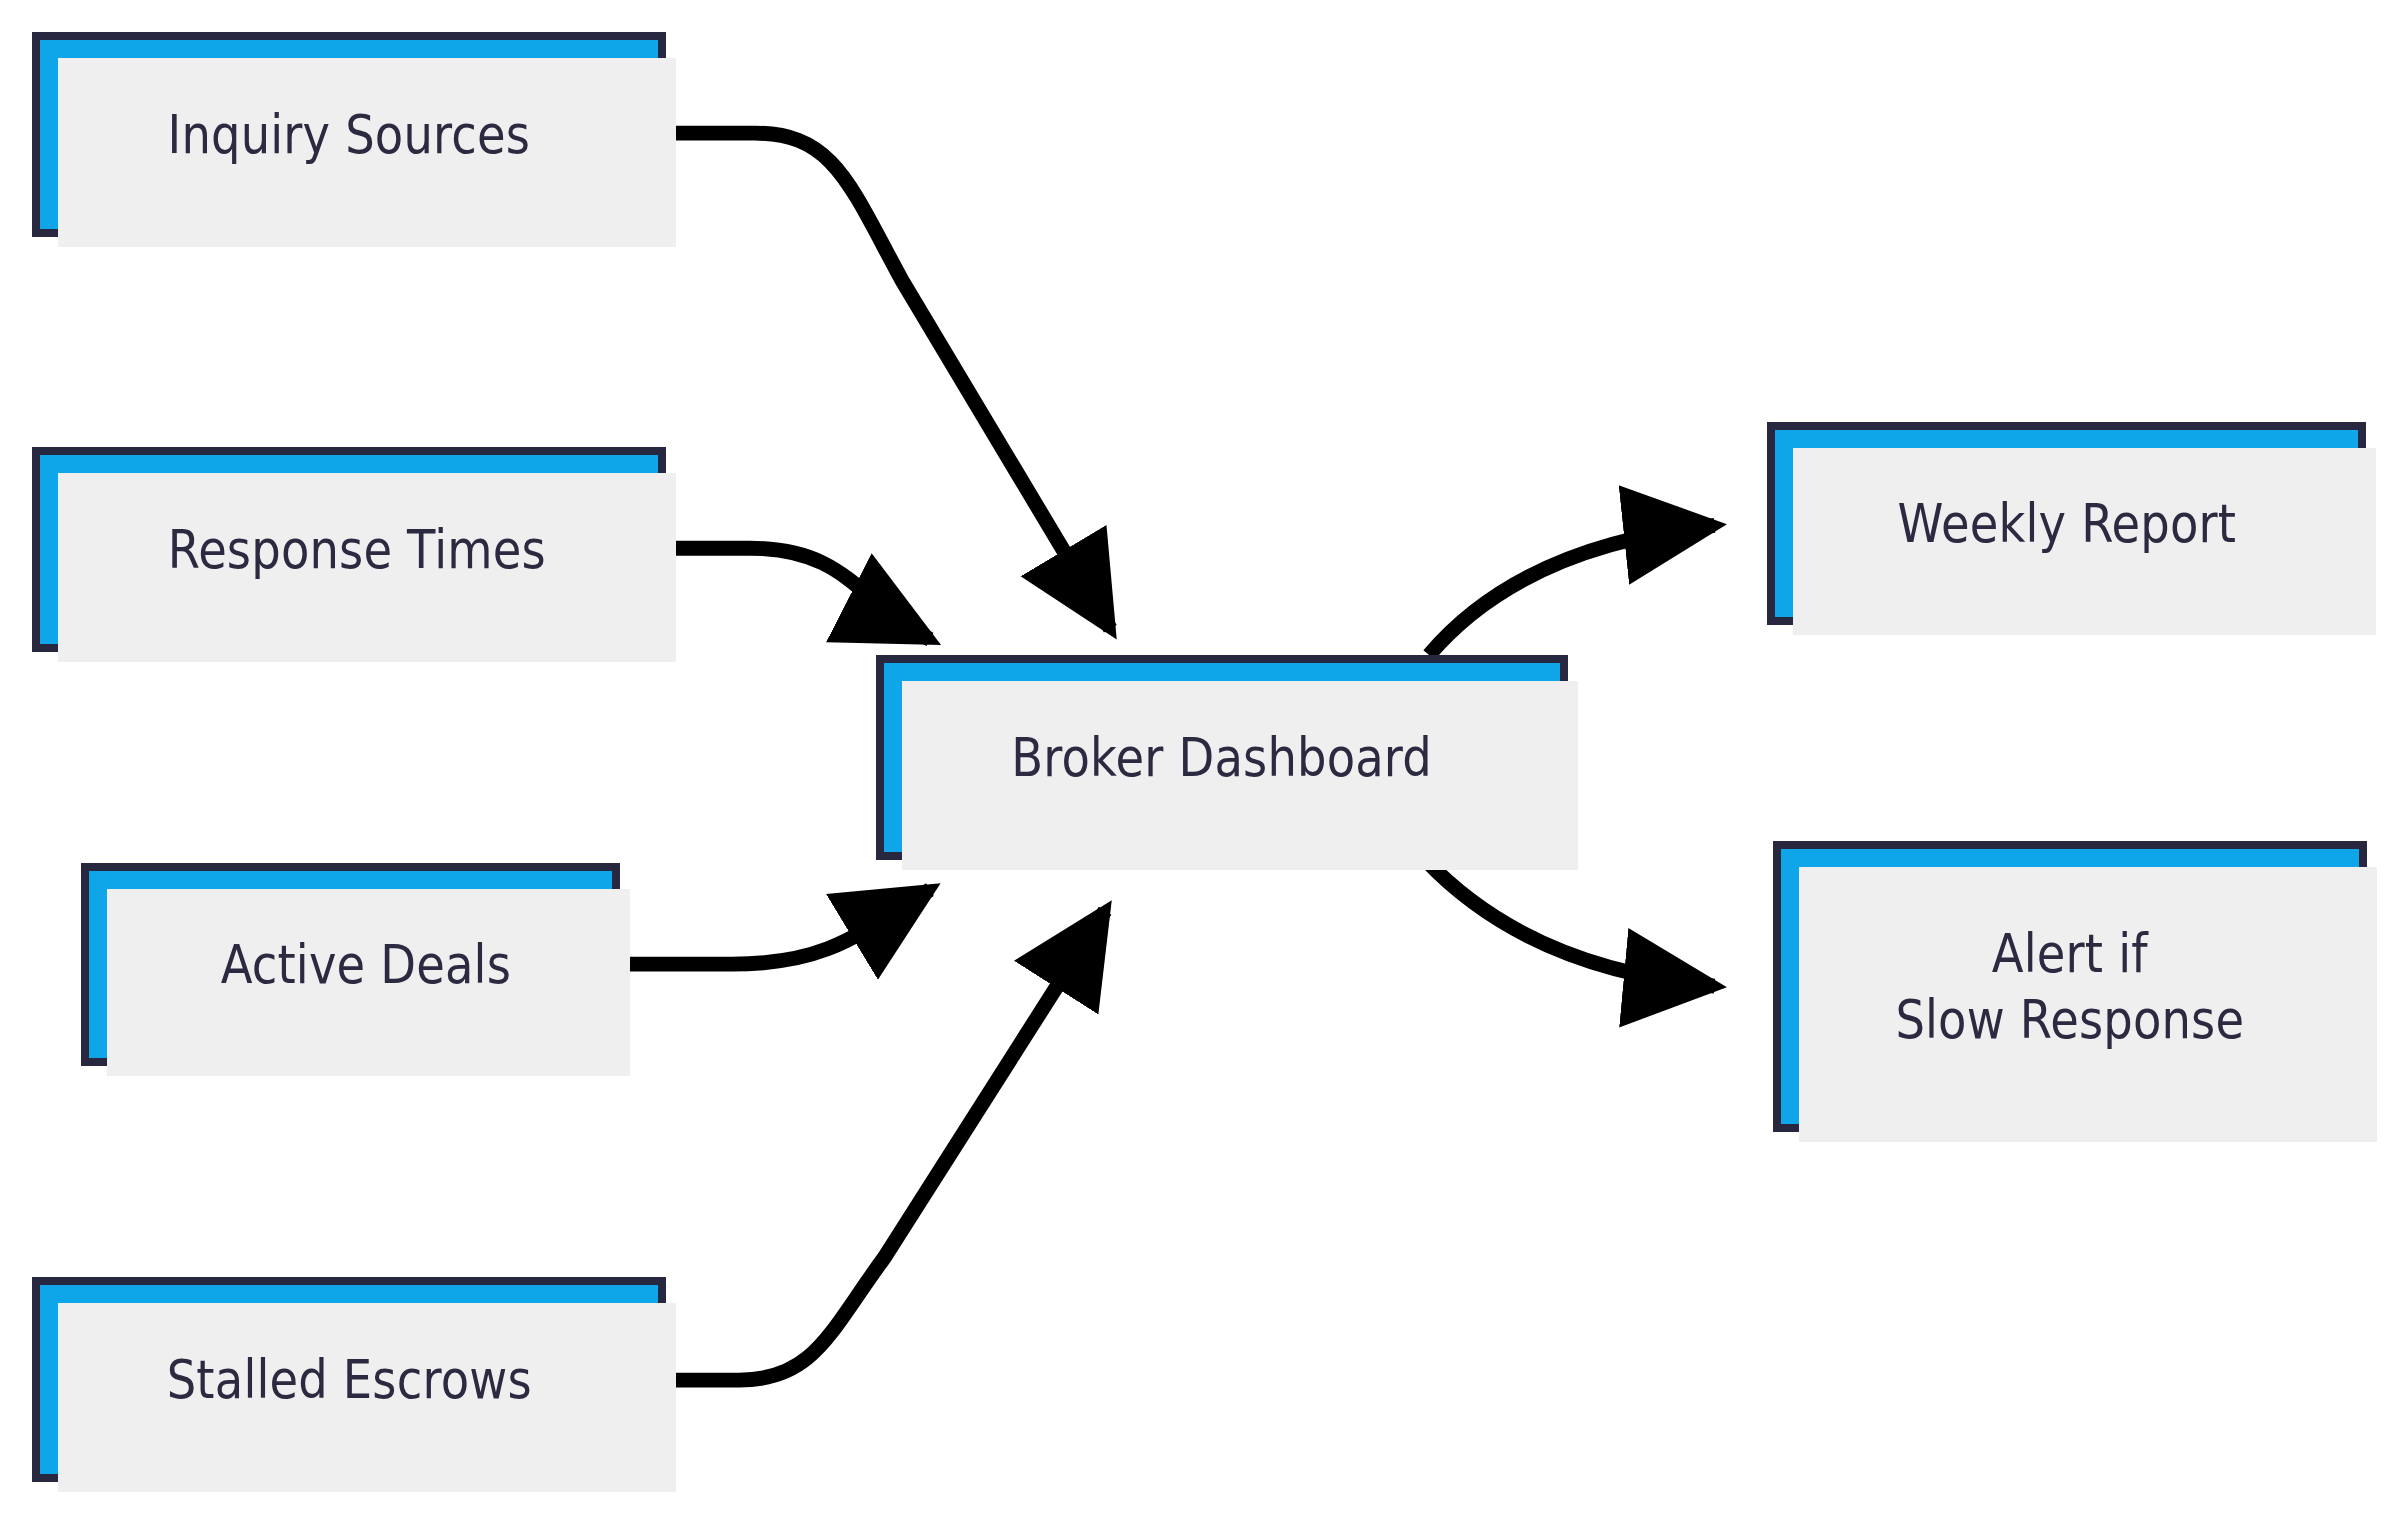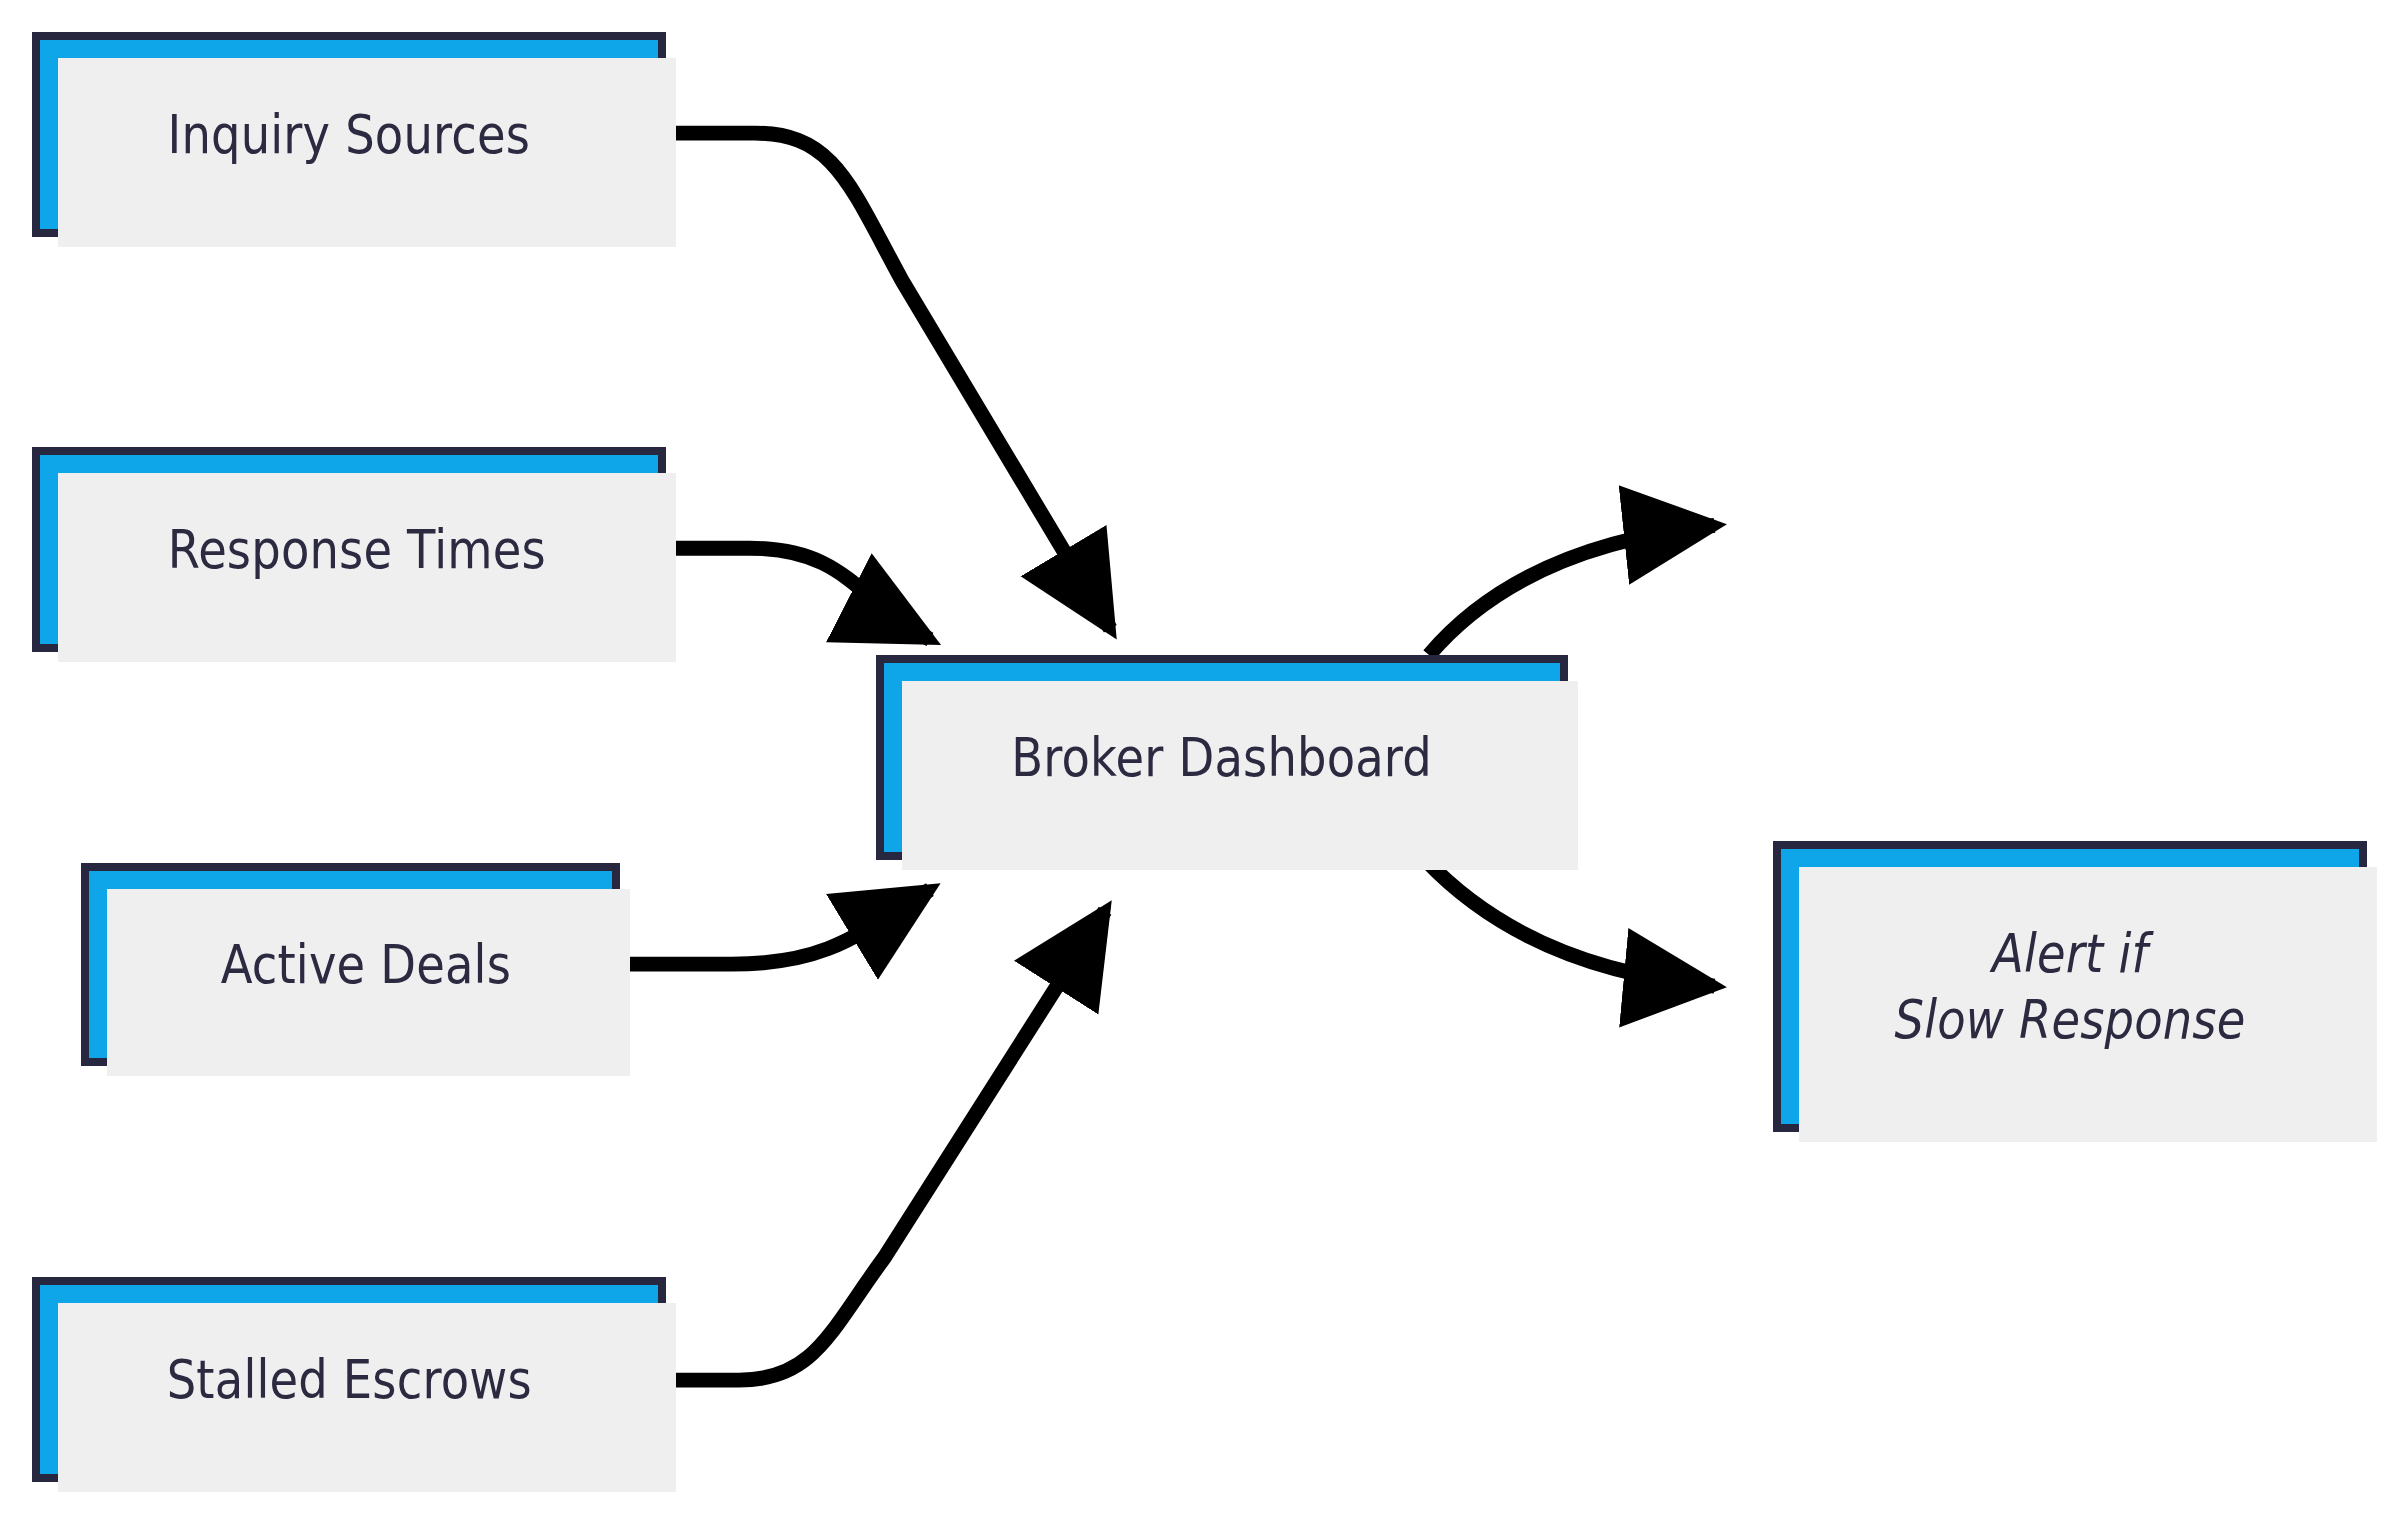--- a/index.html
+++ b/index.html
@@ -58,21 +58,21 @@
     letter-spacing: 0.2px;
     white-space: pre-line;
     transform: scaleX(0.86);
   }
   .node-inquiry-sources   { left: 32px;   top: 32px;   width: 634px; height: 205px; }
   .node-response-times    { left: 32px;   top: 447px;  width: 634px; height: 205px; padding-left: 16px; }
   .node-active-deals      { left: 81px;   top: 863px;  width: 539px; height: 203px; padding-left: 31px; }
   .node-stalled-escrows   { left: 32px;   top: 1277px; width: 634px; height: 205px; }
   .node-broker-dashboard  { left: 876px; top: 655px;  width: 692px; height: 205px; }
   .node-weekly-report     { left: 1767px; top: 422px;  width: 599px; height: 203px; }
-  .node-alert-slow        { left: 1773px; top: 841px;  width: 594px; height: 291px; font-style: italic; }
+  .node-alert-slow        { left: 1773px; top: 841px;  width: 594px; height: 291px; }
 </style>
 </head>
 <body>
 
 <div id="diagram-root">
 
   <svg id="edge-layer" viewBox="0 0 2742 1730">
     <defs>
       <marker id="arrow-head" viewBox="0 0 12 12" refX="10.2" refY="6" markerWidth="7.2" markerHeight="7.2" orient="auto-start-reverse">
         <path d="M 0 0.4 L 11.6 6 L 0 11.6 z" fill="#000000"></path>
@@ -105,20 +105,23 @@
   </div>
 
   <div class="node node-stalled-escrows">
     <span class="node-label">Stalled Escrows</span>
   </div>
 
   <div class="node node-broker-dashboard">
     <span class="node-label">Broker Dashboard</span>
   </div>
 
+  <div class="node node-weekly-report">
+    <span class="node-label">Weekly Report</span>
+  </div>
 
   <div class="node node-alert-slow">
     <span class="node-label">Alert if
 Slow Response</span>
   </div>
 
 </div>
 
 
 </body></html>

